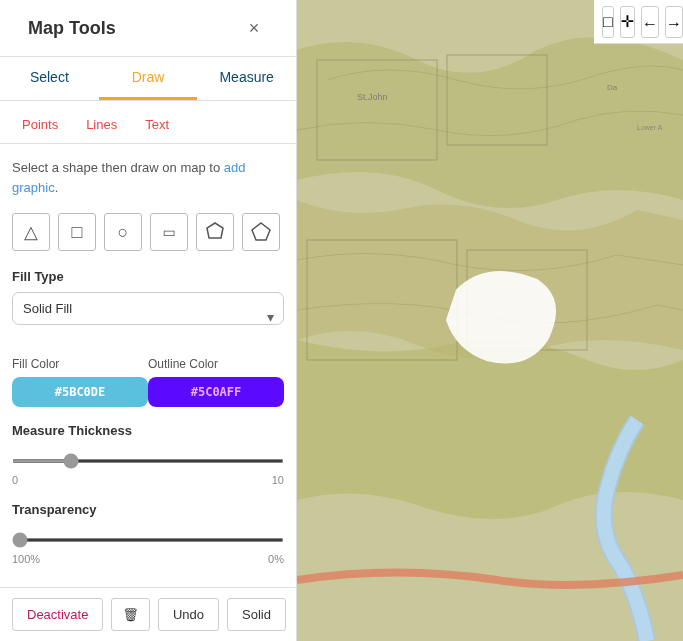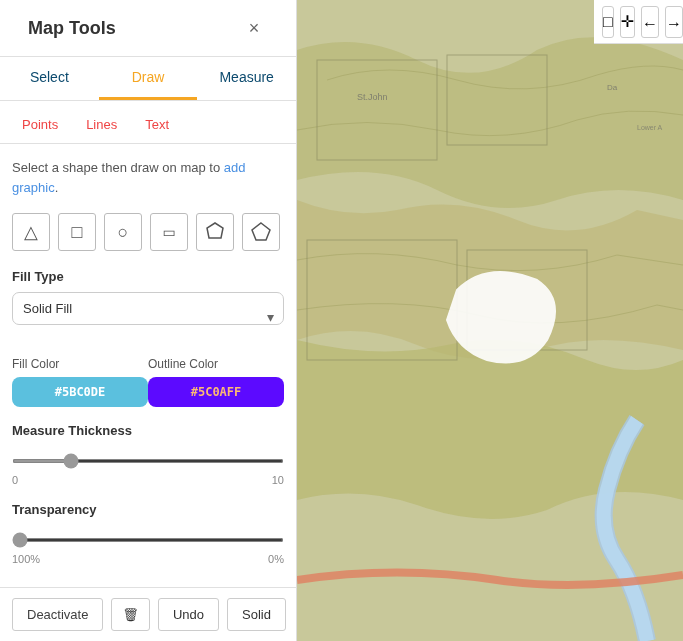--- a/index.html
+++ b/index.html
@@ -223,21 +223,21 @@
       font-family: monospace;
       border: none;
     }
     .color-swatch-fill {
       background: #5BC0DE;
       color: #fff;
       width: 100%;
     }
     .color-swatch-outline {
       background: #5C0AFF;
-      color: #fdba74;
+      color: #f0abfc;
       width: 100%;
     }
 
     
     .slider-section {
       margin-bottom: 16px;
     }
     .slider-labels {
       display: flex;
       justify-content: space-between;
@@ -271,21 +271,21 @@
     .bottom-btn {
       padding: 8px 14px;
       border: 1px solid #ccc;
       border-radius: 3px;
       background: #fff;
       font-size: 13px;
       cursor: pointer;
       color: #333;
     }
     .bottom-btn.danger {
-      color: #404040;
+      color: #be185d;
     }
     .bottom-btn.icon-btn {
       padding: 8px 10px;
     }
   </style>
 </head>
 <body>
 
 <div class="map-area">
 

